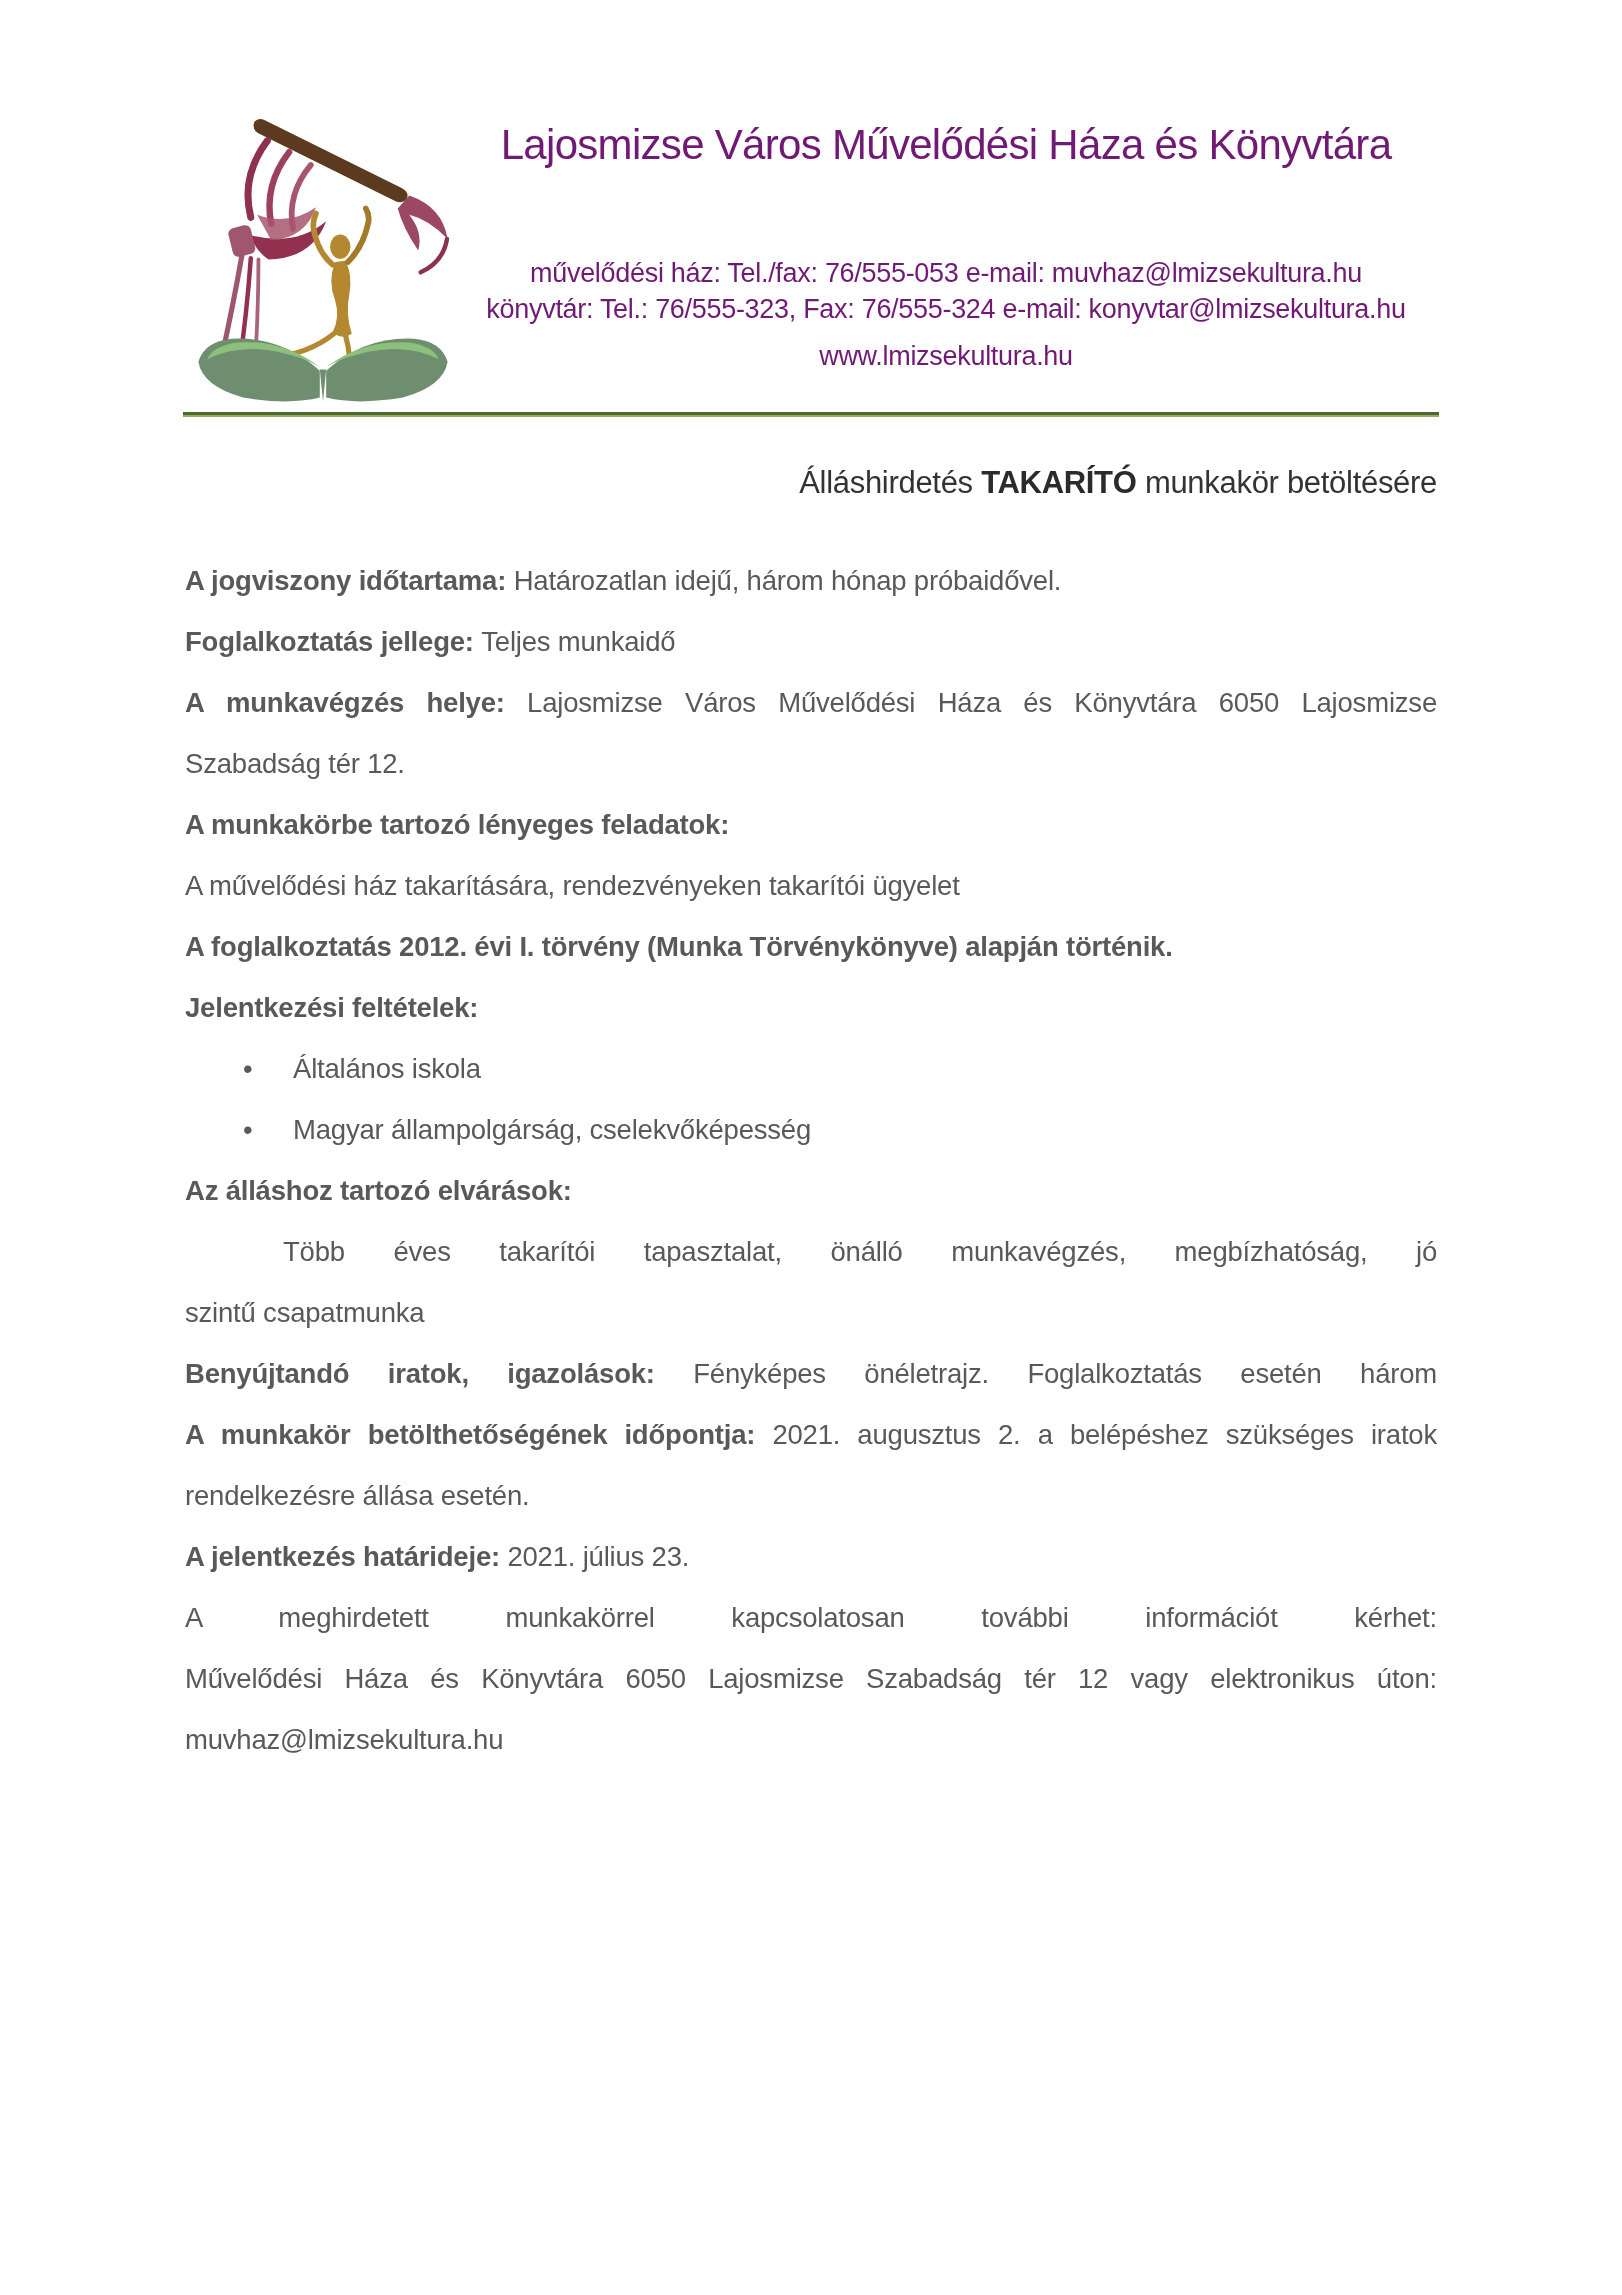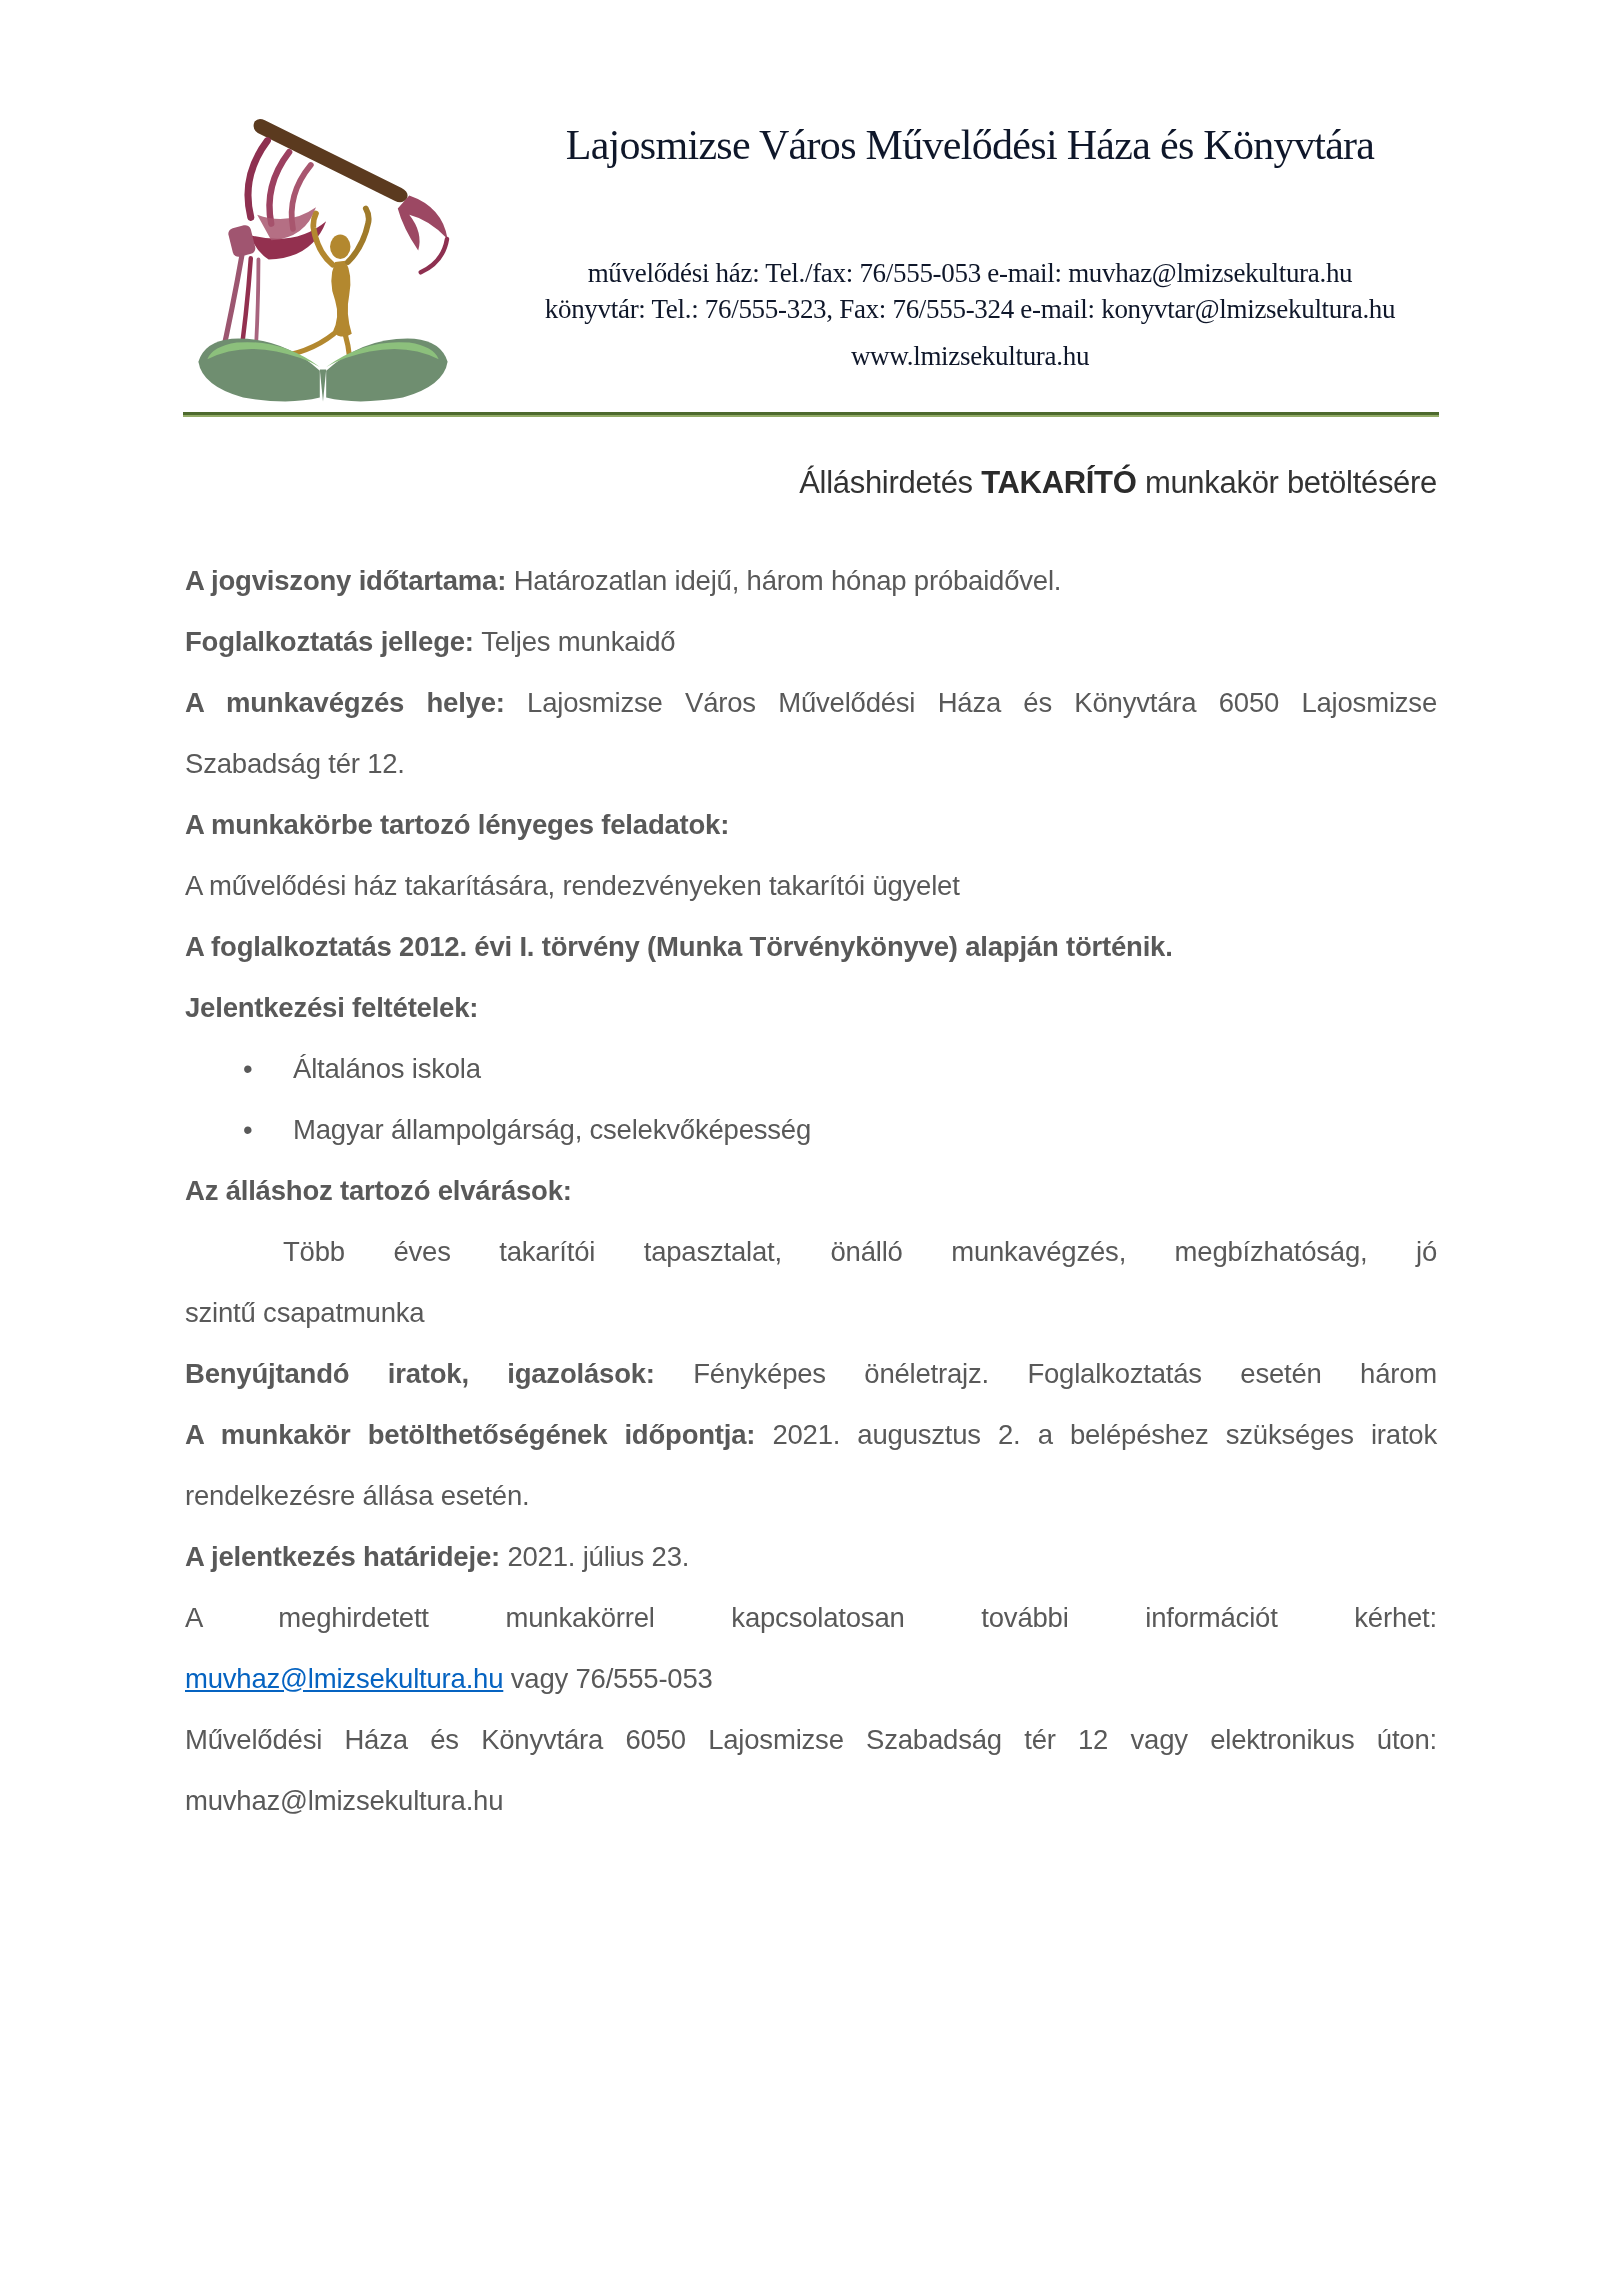--- a/index.html
+++ b/index.html
@@ -11,21 +11,21 @@
   .page {
     position: relative;
     width: 1622px; height: 2295px;
     background: #ffffff;
     overflow: hidden;
   }
 
   
   .header { position: absolute; left: 0; top: 0; width: 100%; height: 432px; }
   .logo { position: absolute; left: 192px; top: 113px; width: 262px; height: 302px; }
-  .hdr-text { position: absolute; left: 476px; width: 988px; text-align: center; color: #0f172a; font-family: Liberation Serif, serif; }
+  .hdr-text { position: absolute; left: 452px; width: 988px; text-align: center; color: #701a75; }
   .hdr-title   { top: 122px; font-size: 42px; line-height: 46px; letter-spacing: -0.7px; }
   .hdr-address { top: 198px; font-size: 35px; line-height: 38px; letter-spacing: -0.3px; }
   .hdr-contact1{ top: 258px; font-size: 27px; line-height: 30px; letter-spacing: -0.3px; }
   .hdr-contact2{ top: 294px; font-size: 27px; line-height: 30px; letter-spacing: -0.3px; }
   .hdr-site    { top: 341px; font-size: 27px; line-height: 30px; letter-spacing: -0.3px; }
   .hdr-rule {
     position: absolute; left: 183px; top: 412px; width: 1256px; height: 5.2px;
     background: linear-gradient(to bottom, #4d6a2e 0%, #4d6a2e 62%, #93ac67 62%, #93ac67 100%);
   }
 
@@ -114,19 +114,18 @@
       <div class="line bullet"><span class="marker">•</span><span>Általános iskola</span></div>
       <div class="line bullet"><span class="marker">•</span><span>Magyar állampolgárság, cselekvőképesség</span></div>
       <div class="line"><span class="b">Az álláshoz tartozó elvárások:</span></div>
       <div class="line justify indent"><span>Több éves takarítói tapasztalat, önálló munkavégzés, megbízhatóság, jó</span></div>
       <div class="line"><span>szintű csapatmunka</span></div>
       <div class="line justify"><span class="b">Benyújtandó iratok, igazolások: </span><span>Fényképes önéletrajz. Foglalkoztatás esetén három</span></div>
       <div class="line justify"><span class="b">A munkakör betölthetőségének időpontja: </span><span>2021. augusztus 2. a belépéshez szükséges iratok</span></div>
       <div class="line"><span>rendelkezésre állása esetén.</span></div>
       <div class="line"><span class="b">A jelentkezés határideje: </span><span>2021. július 23.</span></div>
       <div class="line justify"><span>A meghirdetett munkakörrel kapcsolatosan további információt kérhet:</span></div>
-      <div class="line"><span class="link">muvhaz@lmizsekultura.hu</span><span> vagy 76/555-053</span></div>
       <div class="line justify"><span>Művelődési Háza és Könyvtára 6050 Lajosmizse Szabadság tér 12 vagy elektronikus úton:</span></div>
       <div class="line"><span>muvhaz@lmizsekultura.hu</span></div>
     </div>
 
 </div>
 
 
 </body></html>

